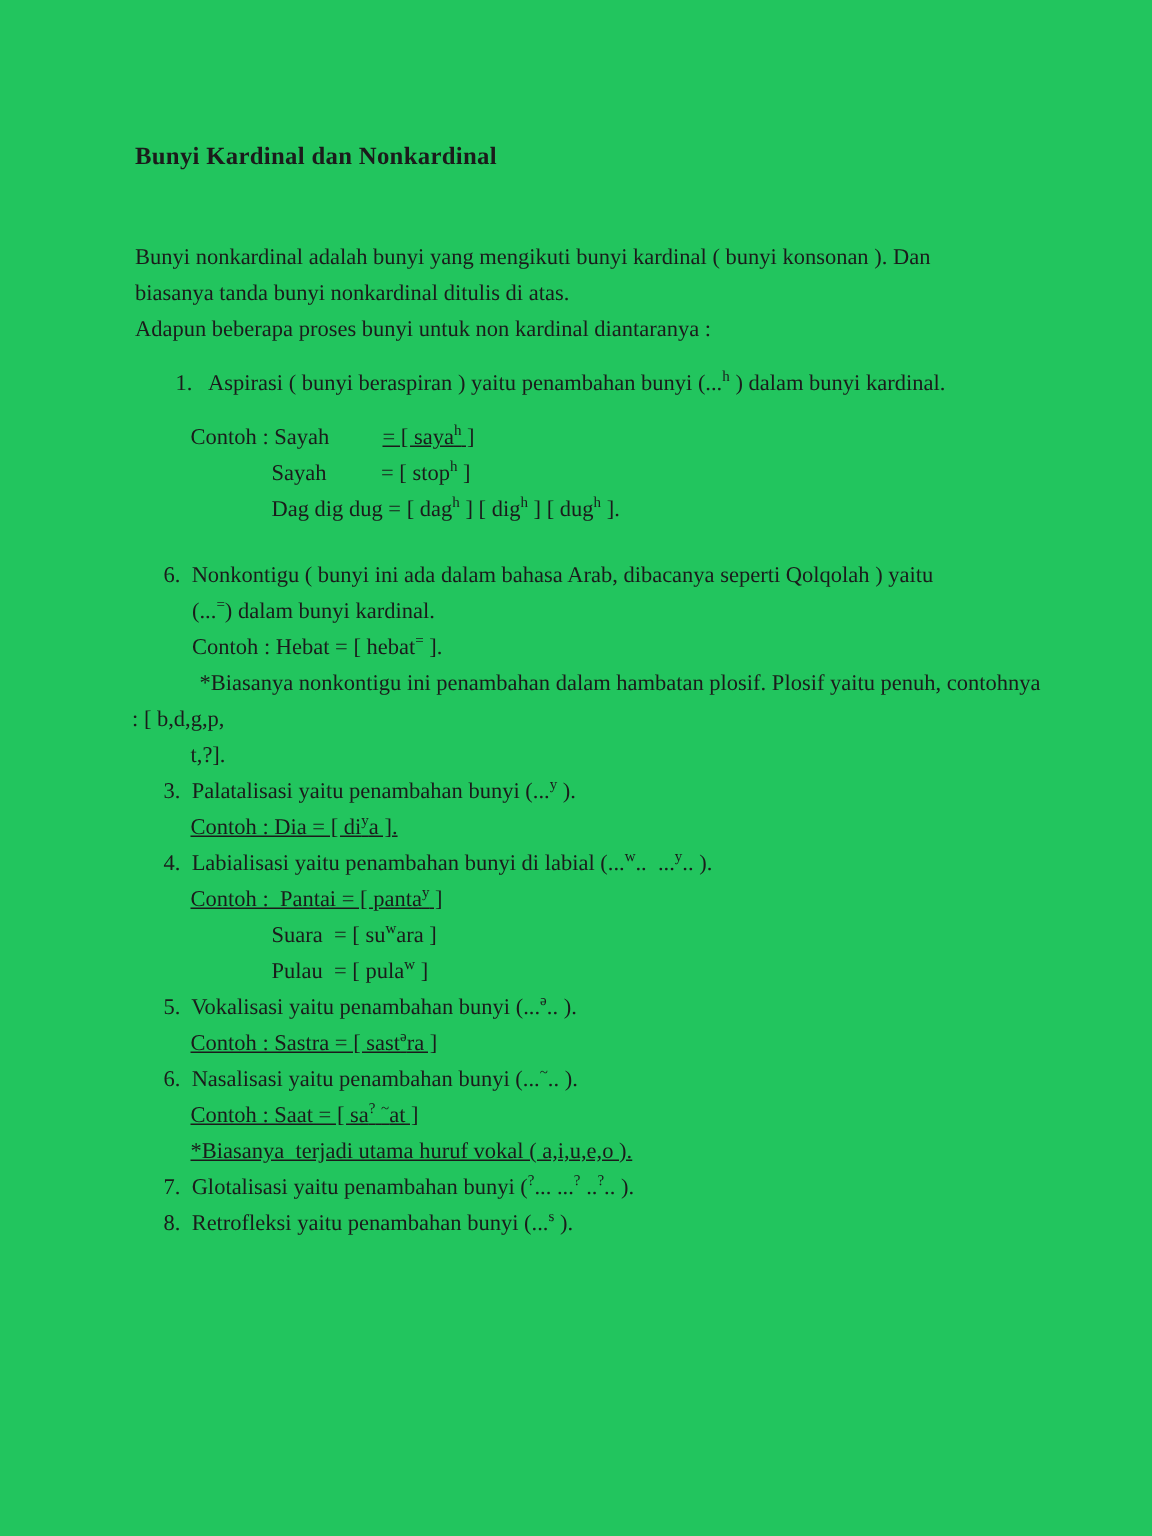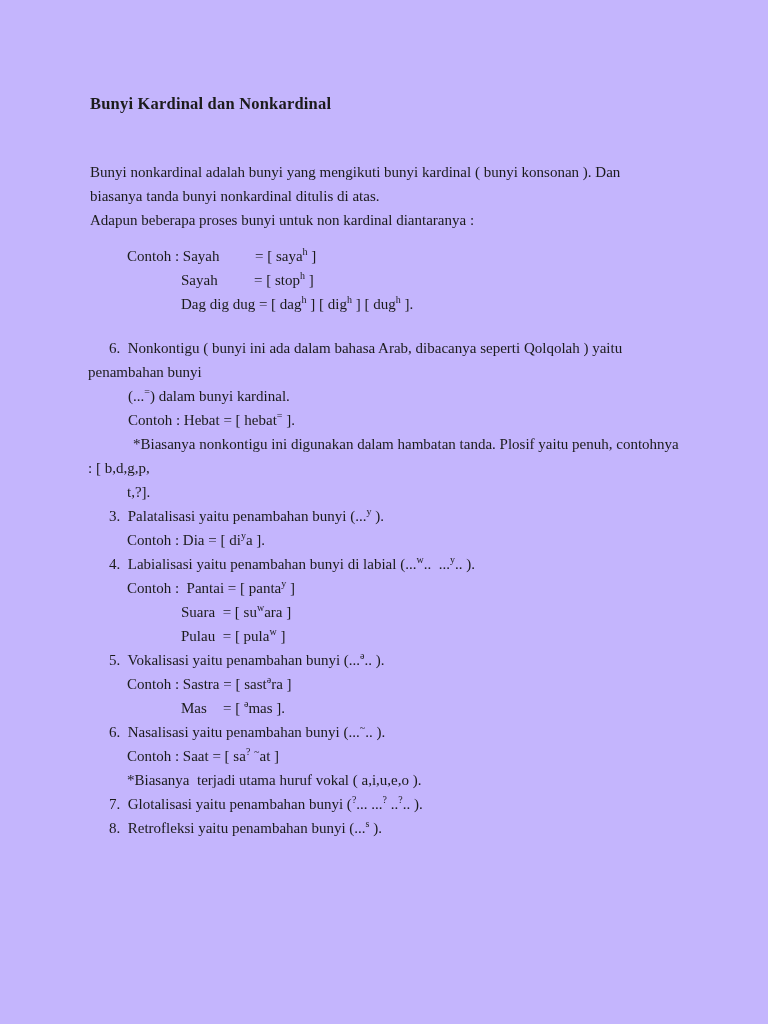--- a/index.html
+++ b/index.html
@@ -4,21 +4,21 @@
 <style>
   html, body {
     margin: 0;
     padding: 0;
     background: #ffffff;
   }
   .doc-page {
     position: relative;
     width: 768px;
     height: 1024px;
-    background: #c4b5fd;
+    background: #22c55e;
     overflow: hidden;
     font-family: "Liberation Serif", "DejaVu Serif", serif;
     color: #1b1b1b;
     -webkit-font-smoothing: antialiased;
   }
   h1.doc-title {
     font-size: 16.5px;
     font-weight: bold;
     letter-spacing: 0.2px;
     margin: 94px 0 50px 90px;
@@ -31,56 +31,55 @@
   }
   .doc-body p sup {
     font-size: 10px;
     line-height: 0;
     vertical-align: super;
   }
   
   .m0b  { margin-left: 88px  !important; }
   .num  { margin-left: 109px !important; }
   .num1 { margin-left: 117px !important; }
-  .c1   { margin-left: 127px !important; }
+  .c1   { margin-left: 127px !important; text-decoration: underline; }
   .sub2 { margin-left: 128px !important; }
   .note1{ margin-left: 133px !important; }
   .n2   { margin-left: 181px !important; }
   .t2   { margin-left: 127px !important; }
   
   .gap12 { padding-top: 12px; }
   .gap20 { padding-top: 20px; }
 </style>
 </head>
 <body>
 
 <div class="doc-page">
   <h1 class="doc-title">Bunyi Kardinal dan Nonkardinal</h1>
   <div class="doc-body">
       <p>Bunyi nonkardinal adalah bunyi yang mengikuti bunyi kardinal ( bunyi konsonan ). Dan</p>
       <p>biasanya tanda bunyi nonkardinal ditulis di atas.</p>
       <p>Adapun beberapa proses bunyi untuk non kardinal diantaranya :</p>
+      <p class="num1 gap12">1.   Aspirasi ( bunyi beraspiran ) yaitu penambahan bunyi (...<sup>h</sup> ) dalam bunyi kardinal.</p>
       <p class="c1 gap12"><span style="display: inline-block; width: 128px;">Contoh : Sayah</span>= [ saya<sup>h</sup> ]</p>
       <p class="n2"><span style="display: inline-block; width: 73px;">Sayah</span>= [ stop<sup>h</sup> ]</p>
       <p class="n2">Dag dig dug = [ dag<sup>h</sup> ] [ dig<sup>h</sup> ] [ dug<sup>h</sup> ].</p>
       <p class="num gap20">6.  Nonkontigu ( bunyi ini ada dalam bahasa Arab, dibacanya seperti Qolqolah ) yaitu</p>
-      <p class="m0b">penambahan bunyi</p>
       <p class="sub2">(...<sup>=</sup>) dalam bunyi kardinal.</p>
       <p class="sub2">Contoh : Hebat = [ hebat<sup>=</sup> ].</p>
-      <p class="note1">*Biasanya nonkontigu ini digunakan dalam hambatan tanda. Plosif yaitu penuh, contohnya</p>
+      <p class="note1">*Biasanya nonkontigu ini penambahan dalam hambatan plosif. Plosif yaitu penuh, contohnya</p>
       <p class="m0b">: [ b,d,g,p,</p>
       <p class="t2">t,?].</p>
       <p class="num">3.  Palatalisasi yaitu penambahan bunyi (...<sup>y</sup> ).</p>
       <p class="c1">Contoh : Dia = [ di<sup>y</sup>a ].</p>
       <p class="num">4.  Labialisasi yaitu penambahan bunyi di labial (...<sup>w</sup>..  ...<sup>y</sup>.. ).</p>
       <p class="c1">Contoh :  Pantai = [ panta<sup>y</sup> ]</p>
       <p class="n2">Suara  = [ su<sup>w</sup>ara ]</p>
       <p class="n2">Pulau  = [ pula<sup>w</sup> ]</p>
       <p class="num">5.  Vokalisasi yaitu penambahan bunyi (...<sup>ə</sup>.. ).</p>
       <p class="c1">Contoh : Sastra = [ sast<sup>ə</sup>ra ]</p>
-      <p class="n2"><span style="display: inline-block; width: 42px;">Mas</span>= [ <sup>ə</sup>mas ].</p>
       <p class="num">6.  Nasalisasi yaitu penambahan bunyi (...<sup>~</sup>.. ).</p>
       <p class="c1">Contoh : Saat = [ sa<sup>?</sup> <sup>~</sup>at ]</p>
       <p class="c1">*Biasanya  terjadi utama huruf vokal ( a,i,u,e,o ).</p>
       <p class="num">7.  Glotalisasi yaitu penambahan bunyi (<sup>?</sup>... ...<sup>?</sup> ..<sup>?</sup>.. ).</p>
       <p class="num">8.  Retrofleksi yaitu penambahan bunyi (...<sup>s</sup> ).</p>
     </div>
 </div>
 
 </body></html>

